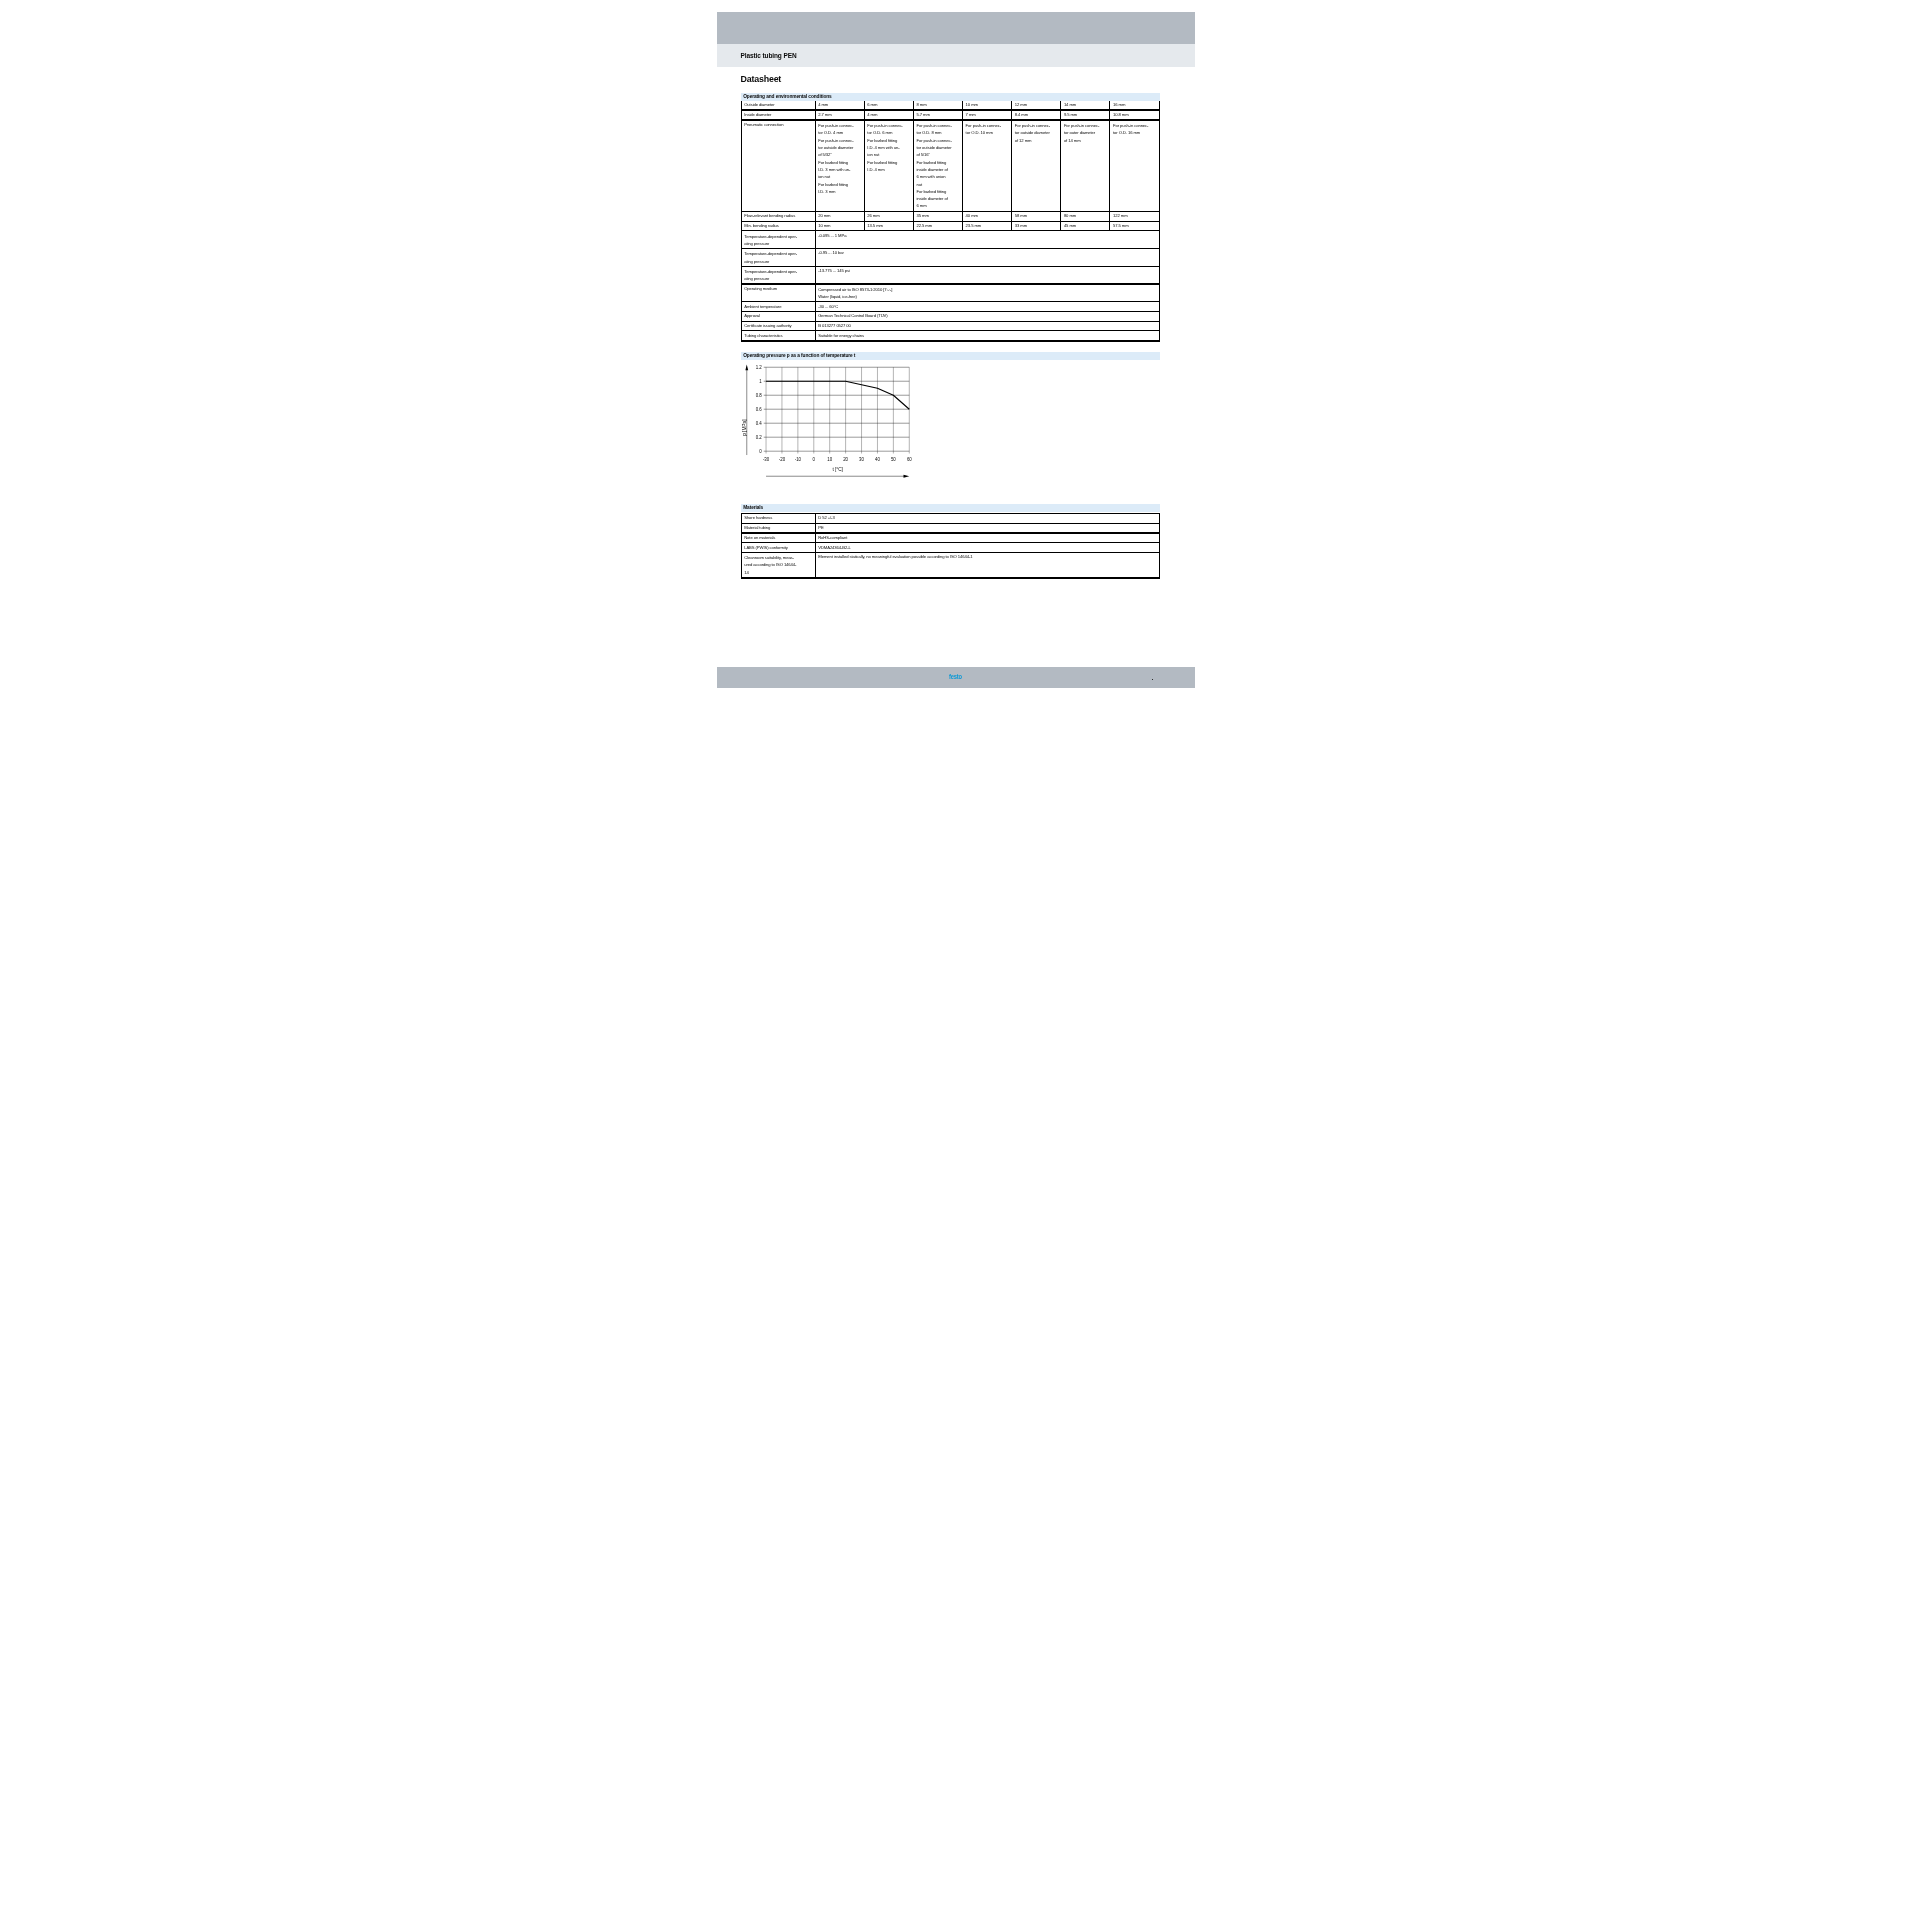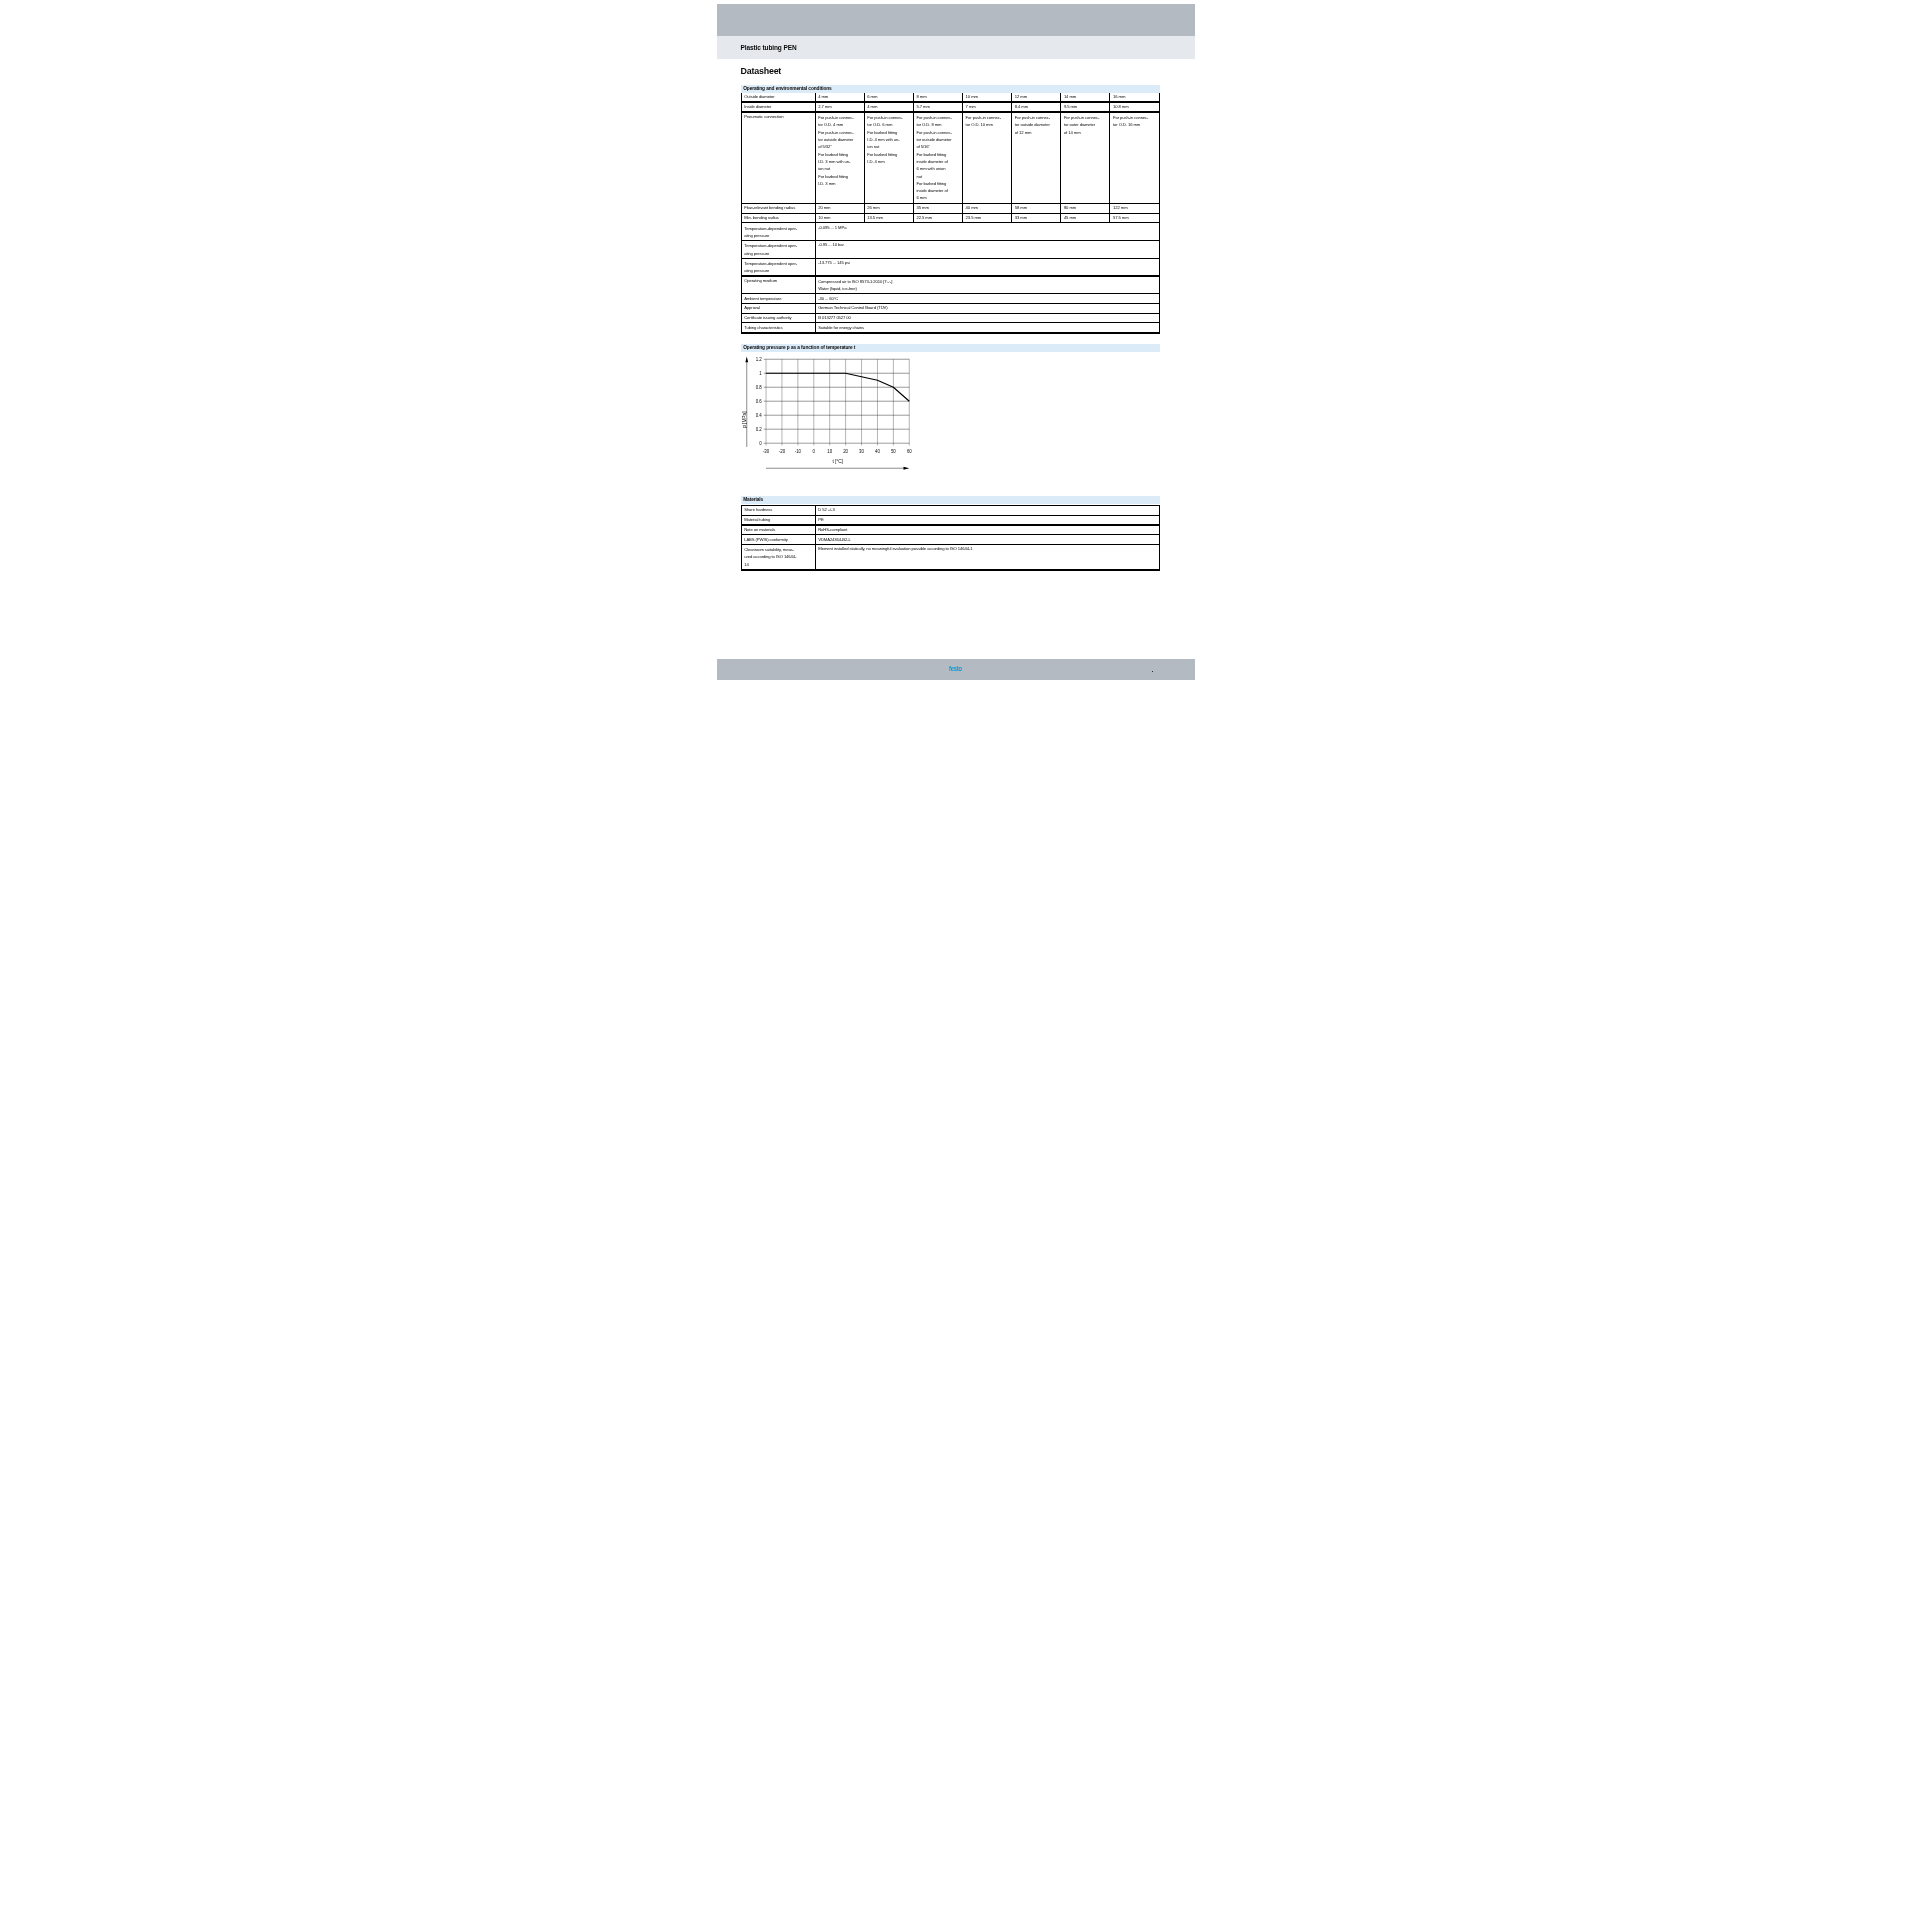--- a/index.html
+++ b/index.html
@@ -1,19 +1,19 @@
 <!DOCTYPE html>
 <html style="font-size:6.2px"><head>
 <meta charset="utf-8">
 <style>
   html,body { margin:0; padding:0; background:#ffffff; }
   .page {
     position:relative; width:478px; height:676px; background:#ffffff;
     font-family:"Liberation Sans", sans-serif; color:#0a0a0a;
-    letter-spacing:-0.1px; overflow:hidden; margin:4px auto;
+    letter-spacing:-0.1px; overflow:hidden; margin:12px auto;
   }
   .band-dark   { position:absolute; left:0; top:0;    width:100%; height:32px;  background:#b3bac2; }
   .band-light  { position:absolute; left:0; top:32px; width:100%; height:23px;  background:#e5e9ed; }
   .product-title { position:absolute; left:24px; top:40px; font-size:6.5px; font-weight:600; letter-spacing:-0.1px; }
   .doc-title   { position:absolute; left:24px; top:62px; font-size:8.9px; font-weight:600; letter-spacing:-0.2px; }
 
   .sec { position:absolute; left:24px; width:419px; }
   .sec-head { background:#dcebf8; height:8px; line-height:8px; padding-left:2.7px;
               font-size:4.8px; font-weight:700; letter-spacing:-0.1px; box-sizing:border-box; }
 

